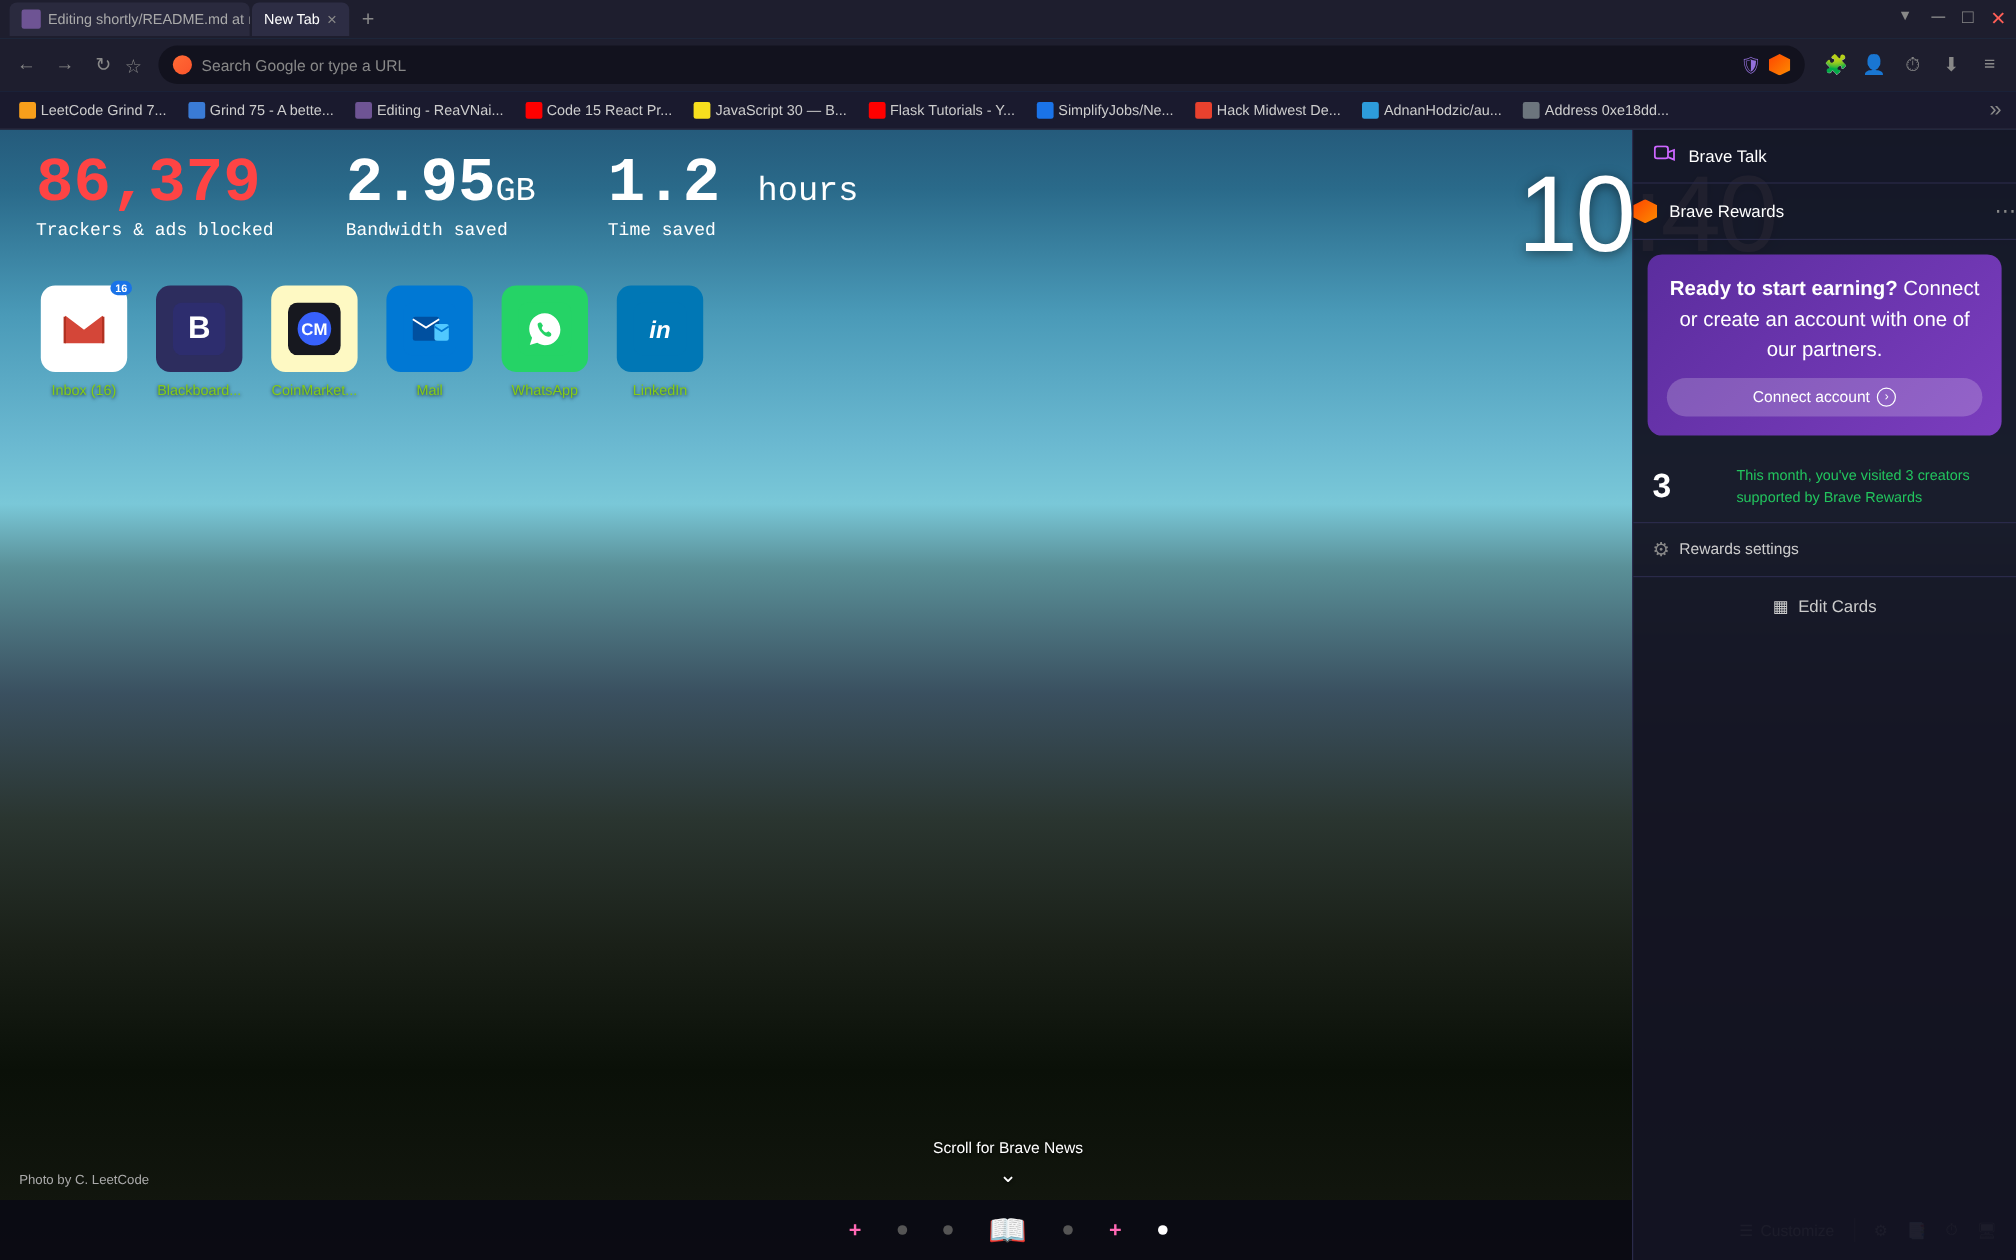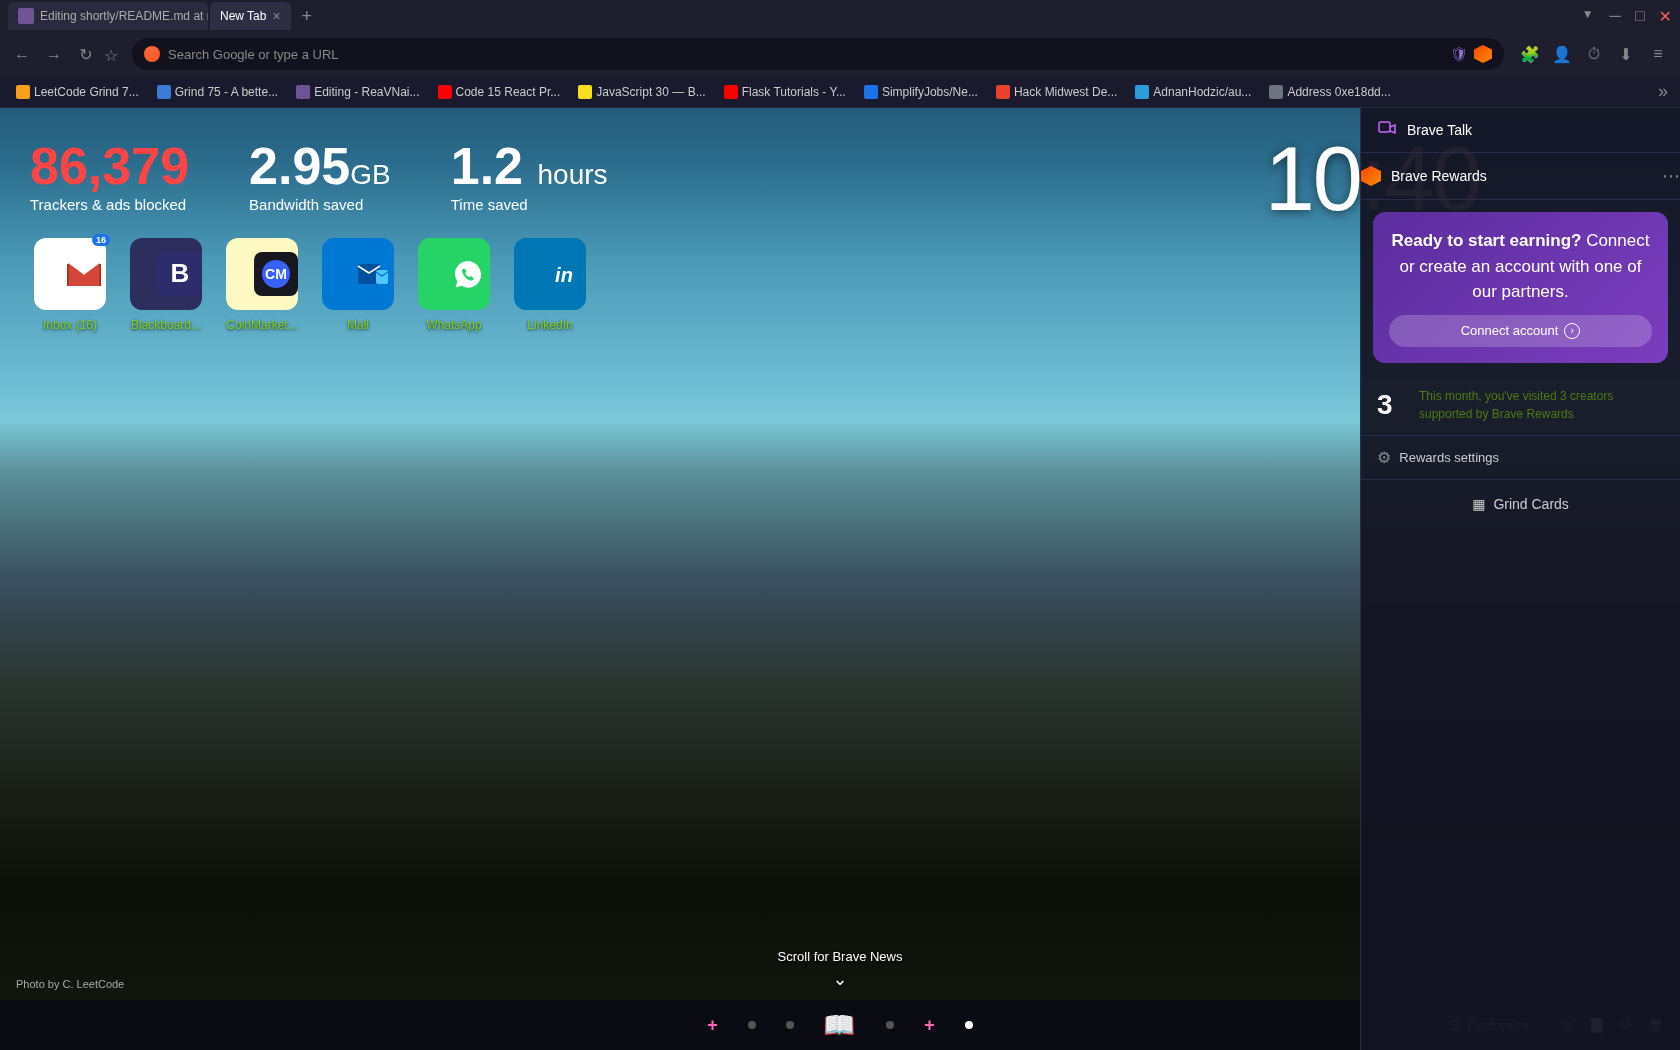--- a/index.html
+++ b/index.html
@@ -232,25 +232,26 @@
     
     .main-content {
       position: absolute;
       top: 108px; left: 0; right: 0; bottom: 0;
       z-index: 1;
     }
 
     
     .stats-section {
       position: absolute;
-      top: 32px;
+      top: 20px;
       left: 30px;
       display: flex;
       gap: 60px;
       z-index: 10;
+      font-family: Liberation Mono, monospace;
     }
 
     .stat-item {}
 
     .stat-number {
       font-size: 52px;
       font-weight: 700;
       line-height: 1;
     }
 
@@ -301,21 +302,21 @@
       cursor: pointer;
       width: 80px;
     }
 
     .shortcut-icon {
       width: 72px;
       height: 72px;
       border-radius: 12px;
       display: flex;
       align-items: center;
-      justify-content: flex-end;
+      justify-content: center;
       font-size: 36px;
       position: relative;
     }
 
     .shortcut-label {
       font-size: 12px;
       color: #84cc16;
       text-align: right;
       text-shadow: 0 1px 3px rgba(0,0,0,0.8);
     }
@@ -466,22 +467,23 @@
 
     .creators-number {
       font-size: 28px;
       font-weight: 700;
       color: #ffffff;
       min-width: 30px;
     }
 
     .creators-text {
       font-size: 12px;
-      color: #4d7c0f;
+      color: #22c55e;
       line-height: 1.5;
+      margin-left: 28px;
     }
 
     
     .rewards-settings {
       display: flex;
       align-items: center;
       gap: 8px;
       padding: 12px 16px;
       cursor: pointer;
       border-bottom: 1px solid #2a2a4a;
@@ -836,21 +838,21 @@
       <div class="creators-text">This month, you've visited 3 creators supported by Brave Rewards</div>
     </div>
 
     <div class="rewards-settings">
       <span class="gear-icon">⚙</span>
       <span class="rewards-settings-label">Rewards settings</span>
     </div>
 
     <div class="edit-cards-btn">
       <span>▦</span>
-      <span>Grind Cards</span>
+      <span>Edit Cards</span>
     </div>
 
   </div>
 
   <div class="bottom-bar">
     <div class="bottom-bar-center">
       <span class="plus-icon-float">+</span>
       <span class="dot-indicator"></span>
       <span class="dot-indicator"></span>
 

